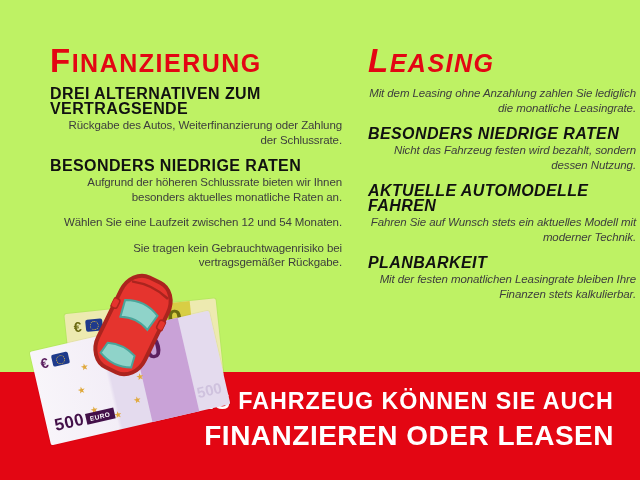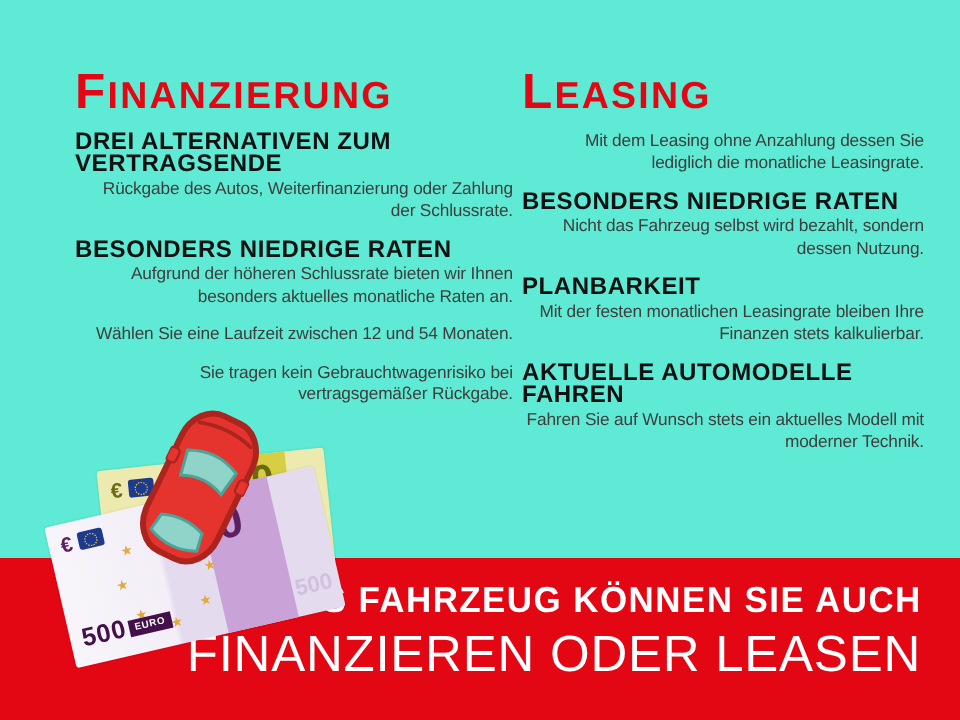--- a/index.html
+++ b/index.html
@@ -1,23 +1,23 @@
 <!DOCTYPE html>
 <html><head>
 <meta charset="utf-8">
 <style>
   html,body{margin:0;padding:0;background:#fff;}
   .page{
-    position:relative;width:640px;height:480px;overflow:hidden;background:#5eead4;
+    position:relative;width:640px;height:480px;overflow:hidden;background:#bef264;
     font-family:"Liberation Sans", sans-serif;
   }
   
   .col{position:absolute;top:46px;}
   .col-left{left:50px;width:292px;}
-  .col-right{left:348px;width:268px;}
+  .col-right{left:368px;width:268px;font-style:italic;}
   .col-title{
     margin:0 0 8px 0;color:#e30613;font-size:25px;line-height:30px;
     font-weight:bold;letter-spacing:1.5px;text-transform:uppercase;
   }
   .col-title::first-letter{font-size:33px;}
   .section{margin-bottom:11px;}
   .section h2{
     margin:0 0 2px 0;font-size:16px;line-height:15px;color:#111111;
     font-weight:bold;letter-spacing:.4px;text-transform:uppercase;
   }
@@ -68,21 +68,21 @@
   
   .banner{
     position:absolute;left:0;top:372px;width:640px;height:108px;background:#e30613;z-index:1;
   }
   .banner-text{position:absolute;right:26px;top:12px;text-align:right;color:#ffffff;}
   .banner-line1{
     font-size:24px;line-height:33px;font-weight:bold;letter-spacing:1px;
     text-transform:uppercase;transform:scaleX(.97);transform-origin:right;
   }
   .banner-line2{
-    font-size:34px;line-height:38px;font-weight:normal;letter-spacing:.5px;text-transform:uppercase;
+    font-size:28px;line-height:38px;font-weight:bold;letter-spacing:.5px;text-transform:uppercase;
   }
 </style>
 </head>
 <body>
 
 <div class="page">
 
   <section class="col col-left">
     <h1 class="col-title">Finanzierung</h1>
     <div class="section">
@@ -97,33 +97,33 @@
       <p>Wählen Sie eine Laufzeit zwischen 12 und 54 Monaten.</p>
     </div>
     <div class="section">
       <p>Sie tragen kein Gebrauchtwagenrisiko bei vertragsgemäßer Rückgabe.</p>
     </div>
   </section>
 
   <section class="col col-right">
     <h1 class="col-title">Leasing</h1>
     <div class="section">
-      <p>Mit dem Leasing ohne Anzahlung dessen Sie lediglich die monatliche Leasingrate.</p>
+      <p>Mit dem Leasing ohne Anzahlung zahlen Sie lediglich die monatliche Leasingrate.</p>
     </div>
     <div class="section">
       <h2>BESONDERS NIEDRIGE RATEN</h2>
-      <p>Nicht das Fahrzeug selbst wird bezahlt, sondern dessen Nutzung.</p>
+      <p>Nicht das Fahrzeug festen wird bezahlt, sondern dessen Nutzung.</p>
+    </div>
+    <div class="section">
+      <h2>AKTUELLE AUTOMODELLE FAHREN</h2>
+      <p>Fahren Sie auf Wunsch stets ein aktuelles Modell mit moderner Technik.</p>
     </div>
     <div class="section">
       <h2>PLANBARKEIT</h2>
       <p>Mit der festen monatlichen Leasingrate bleiben Ihre Finanzen stets kalkulierbar.</p>
-    </div>
-    <div class="section">
-      <h2>AKTUELLE AUTOMODELLE FAHREN</h2>
-      <p>Fahren Sie auf Wunsch stets ein aktuelles Modell mit moderner Technik.</p>
     </div>
   </section>
 
   <div class="illus">
 
     <div class="note note-200">
       <div class="euroflag">
         <span class="euro-sign">€</span>
         <span class="flagbox"></span>
       </div>

